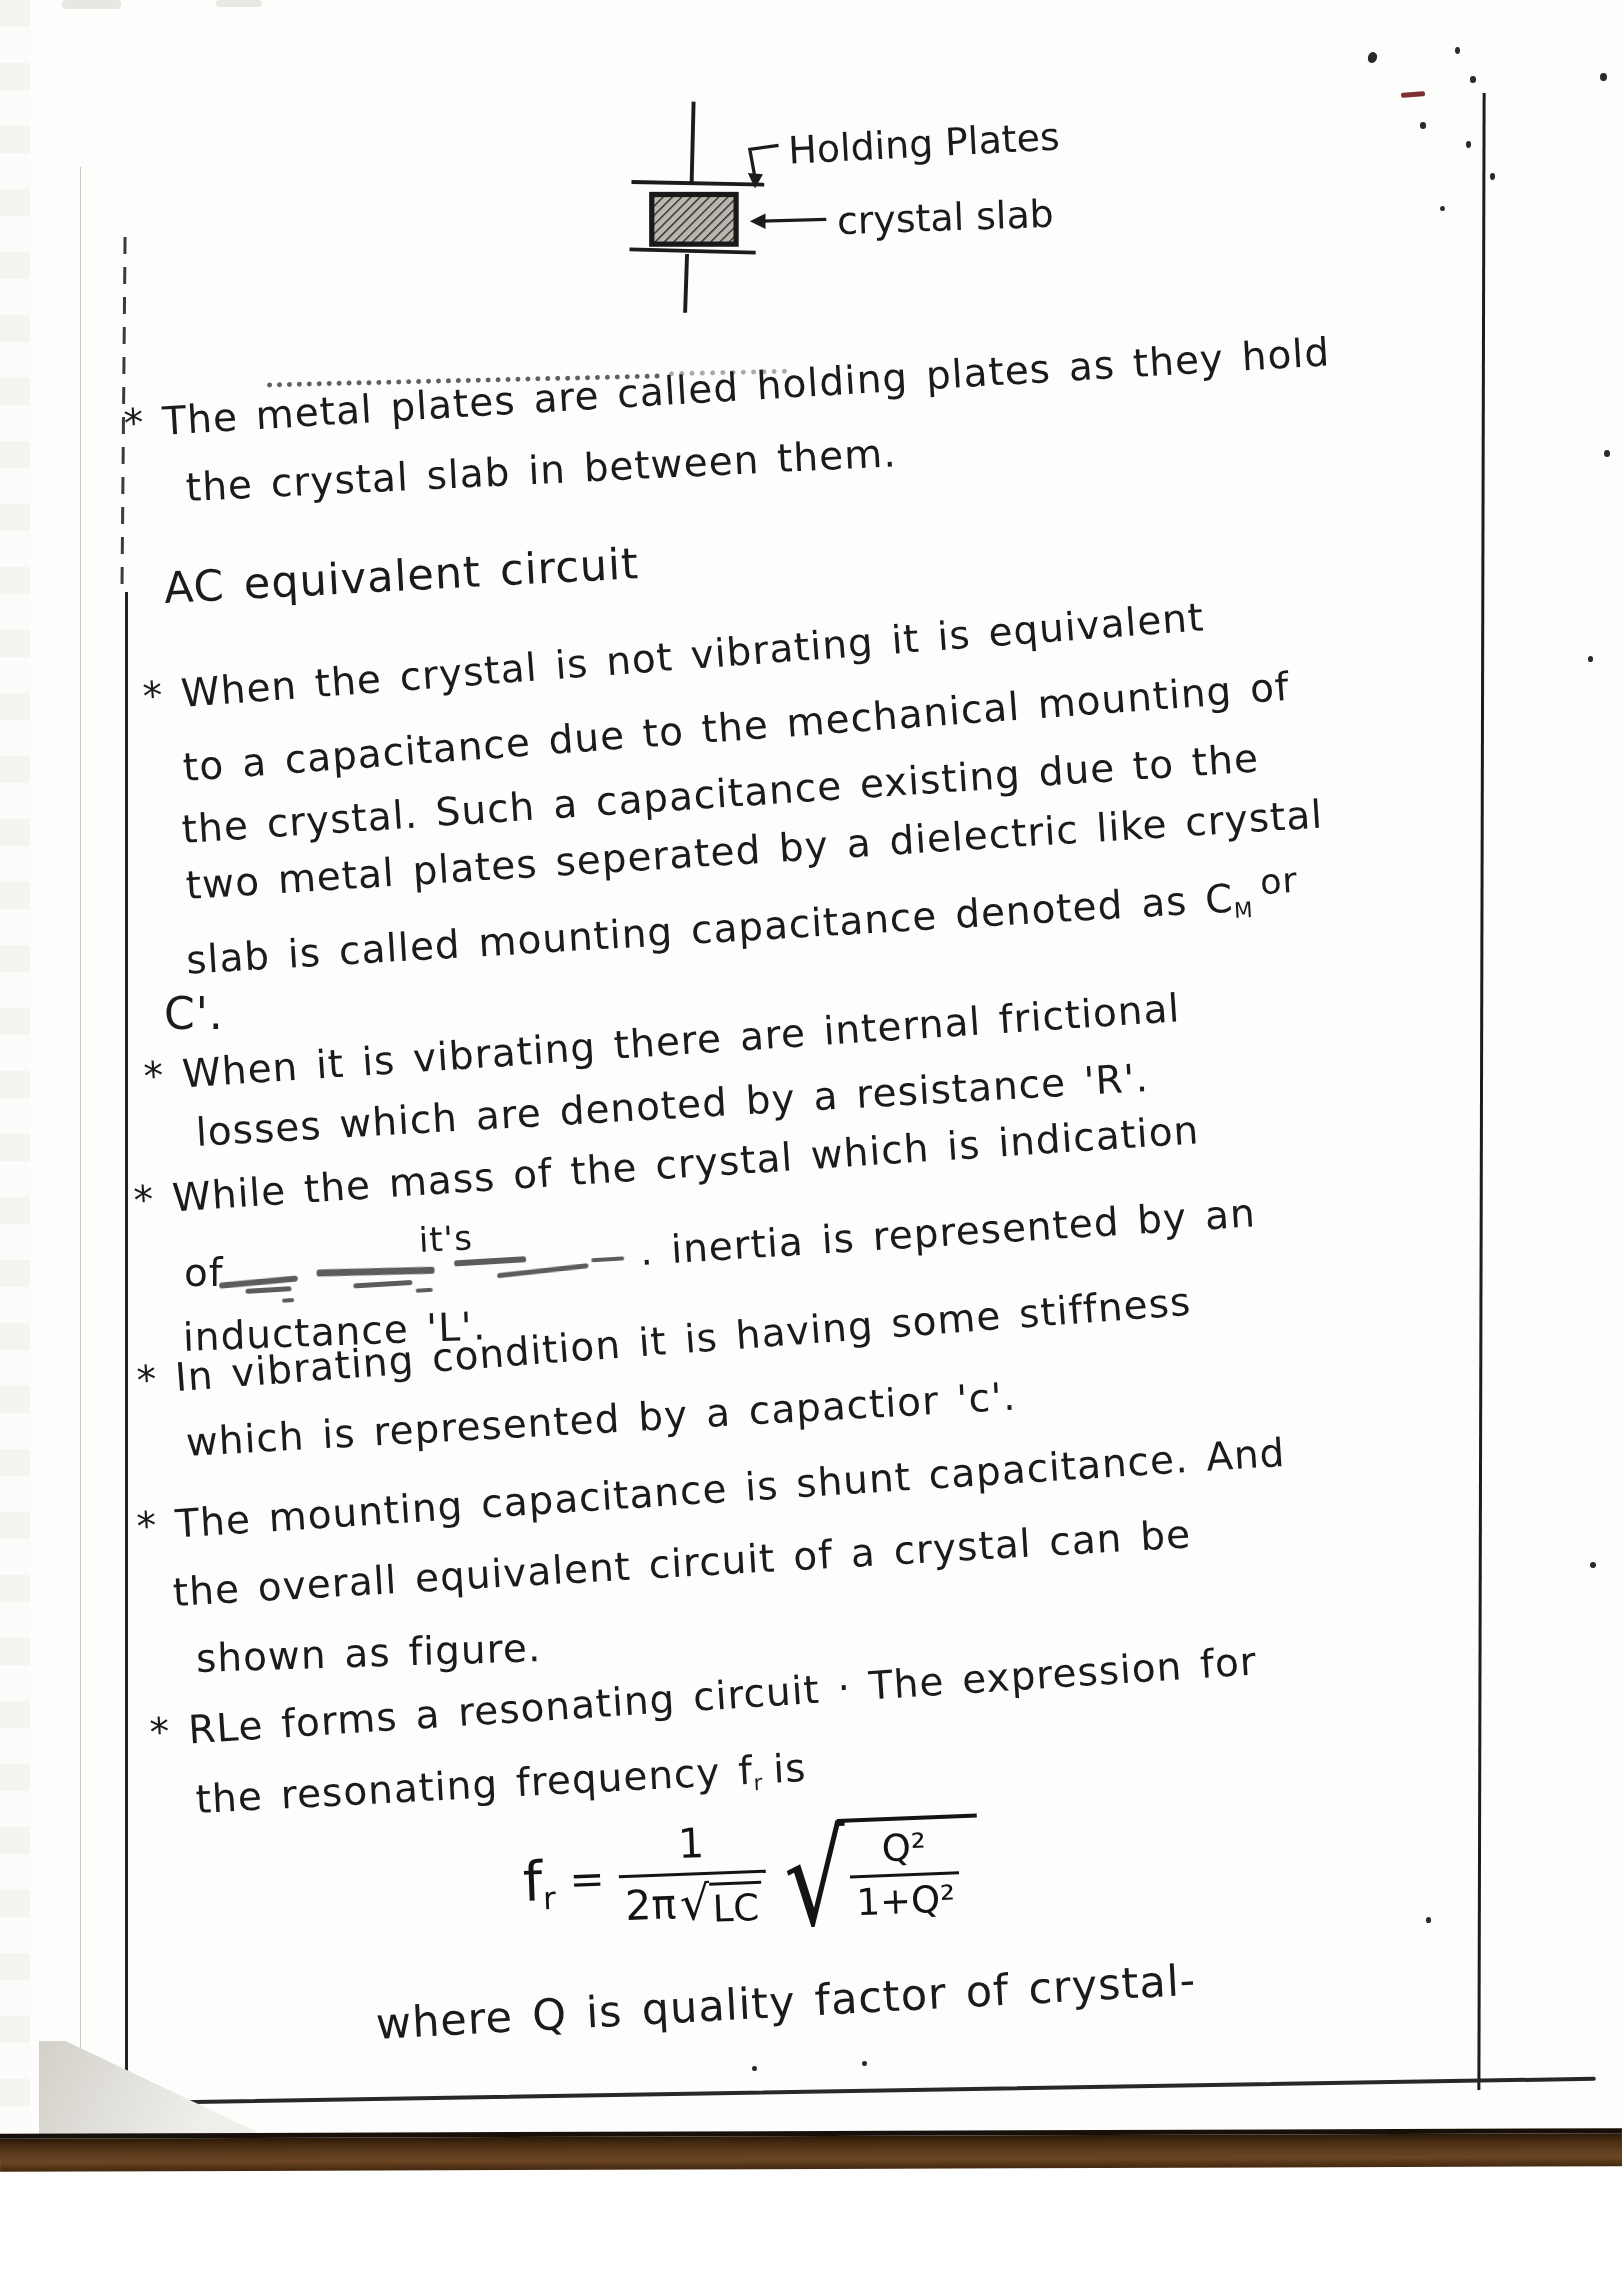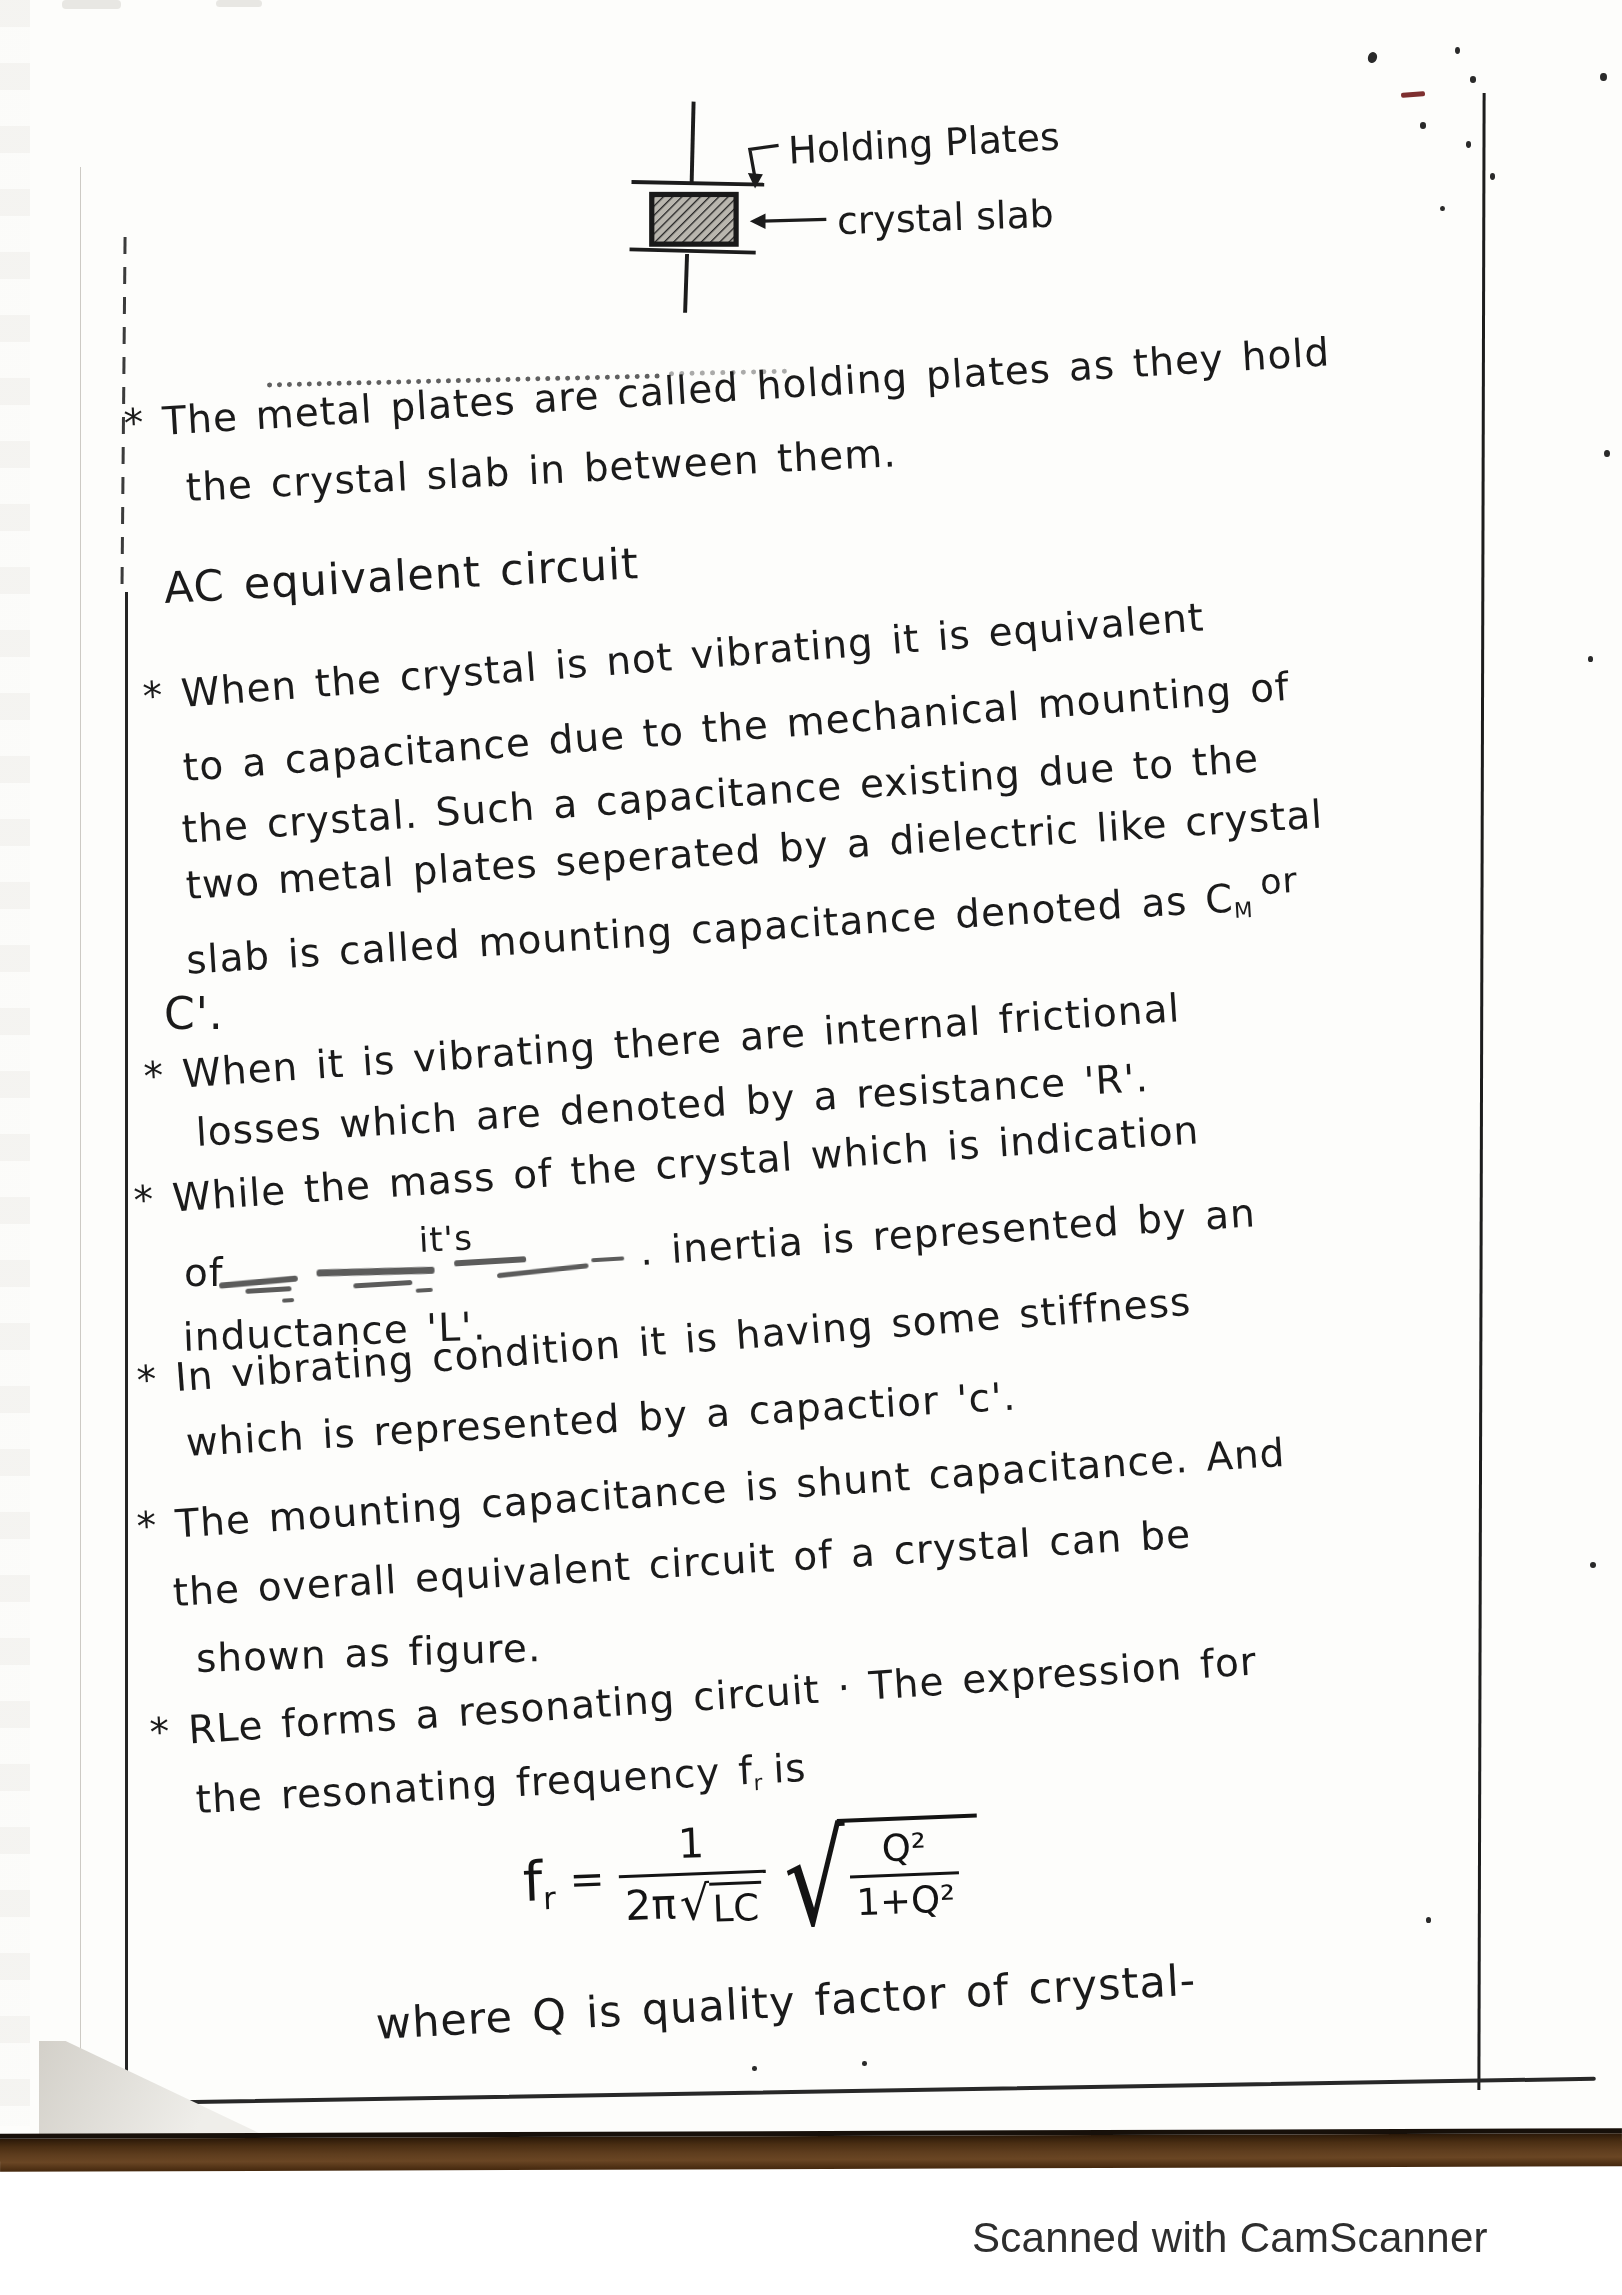--- a/index.html
+++ b/index.html
@@ -239,15 +239,14 @@
           </span>
         </span>
       </span>
     </div>
 
     <div class="hw l-where">where Q is quality factor of crystal-</div>
   </div>
 
   <div class="table-band"></div>
 
-  <div class="footer-text">Scanned with CamScanner</div>
 </div>
 
 
 </body></html>

